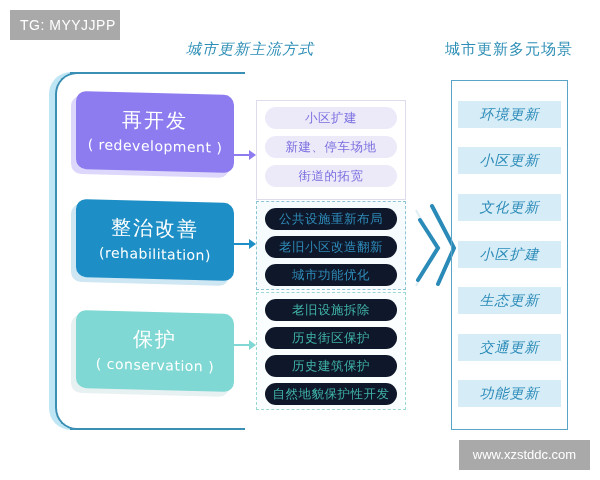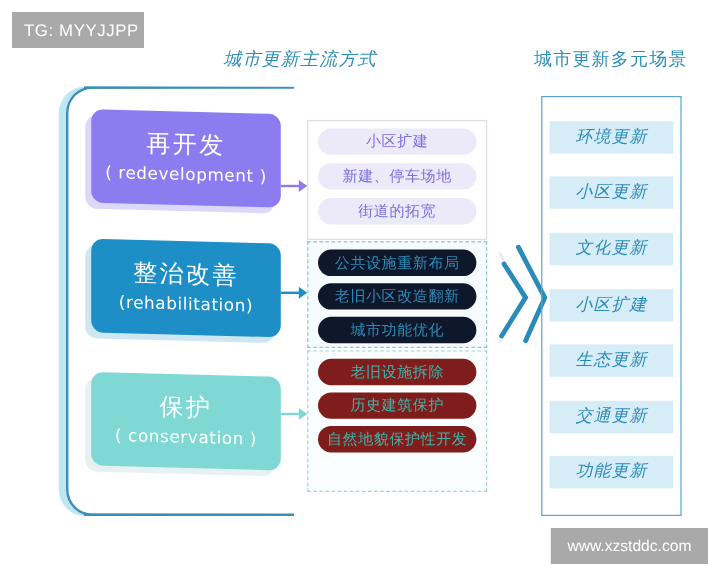--- a/index.html
+++ b/index.html
@@ -65,21 +65,21 @@
   .group-1 { top: 100px; height: 100px; border-color: #dcdcec; }
   .group-2 { top: 201px; height: 89px; border: 1px dashed #8cc4d6; background: #f6fbfd; }
   .group-3 { top: 292px; height: 118px; border: 1px dashed #9ad8d2; background: #fbfefe; }
 
   .pill {
     height: 22px; line-height: 22px; margin-bottom: 7px; border-radius: 11px;
     text-align: center; font-size: 12.5px; letter-spacing: 0.5px;
   }
   .group-1 .pill { background: #eceaf9; color: #7a6ee0; }
   .group-2 .pill { background: #0f172a; color: #2e8bb8; margin-bottom: 6px; }
-  .group-3 .pill { background: #7f1d1d; color: #3fb3a8; margin-bottom: 6px; }
+  .group-3 .pill { background: #0f172a; color: #3fb3a8; margin-bottom: 6px; }
 
   .chevrons { position: absolute; left: 410px; top: 200px; width: 50px; height: 95px; }
 
   .scenario-frame {
     position: absolute; left: 451px; top: 80px; width: 117px; height: 350px;
     border: 1.5px solid #5aa5c7;
   }
   .scenario-item {
     position: absolute; left: 458px; width: 103px; height: 27px; line-height: 27px;
     background: #d6ecf6; color: #2a8ab8; text-align: center; font-size: 14px; letter-spacing: 1px; font-style: italic;
@@ -119,20 +119,21 @@
   <div class="pill">新建、停车场地</div>
   <div class="pill">街道的拓宽</div>
 </div>
 <div class="group-box group-2">
   <div class="pill">公共设施重新布局</div>
   <div class="pill">老旧小区改造翻新</div>
   <div class="pill">城市功能优化</div>
 </div>
 <div class="group-box group-3">
   <div class="pill">老旧设施拆除</div>
+  <div class="pill">历史街区保护</div>
   <div class="pill">历史建筑保护</div>
   <div class="pill">自然地貌保护性开发</div>
 </div>
 
 <svg class="chevrons" viewBox="0 0 50 95">
   <path d="M6 10 L26 48 L6 86" fill="none" stroke="#dfeef4" stroke-width="2"></path>
   <path d="M22 6 L44 48 L28 84" fill="none" stroke="#2a8ab8" stroke-width="4" stroke-linecap="round"></path>
   <path d="M10 20 L28 48 L8 80" fill="none" stroke="#2a8ab8" stroke-width="4" stroke-linecap="round"></path>
 </svg>
 

